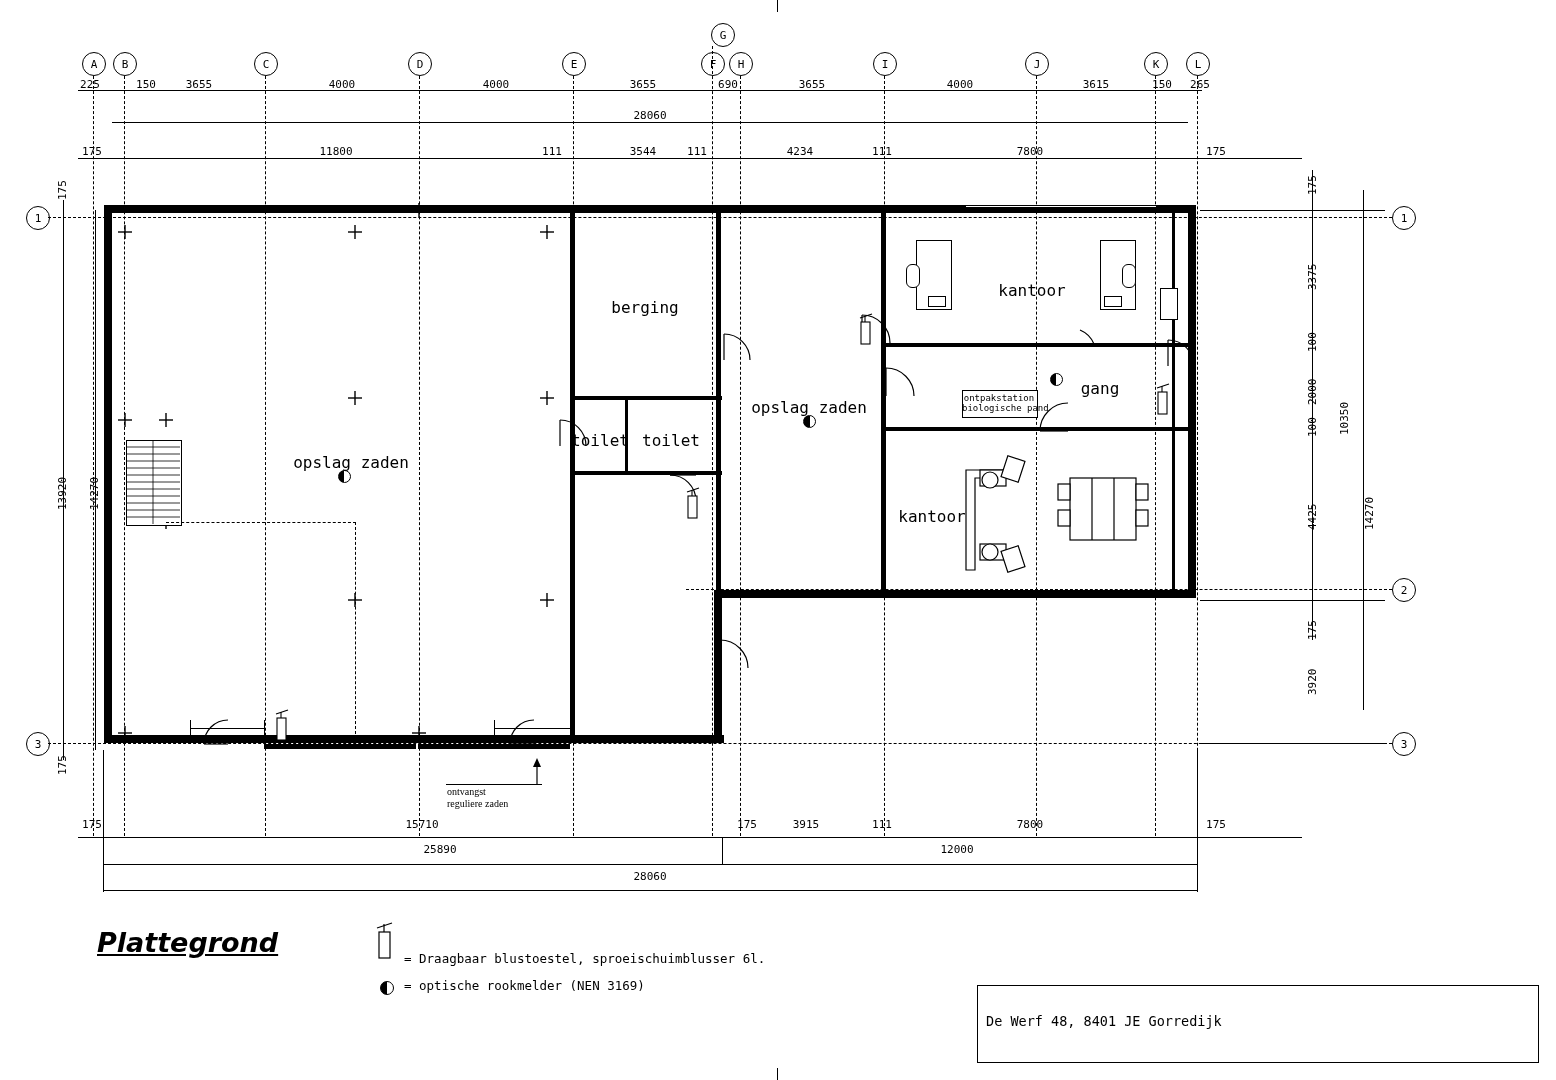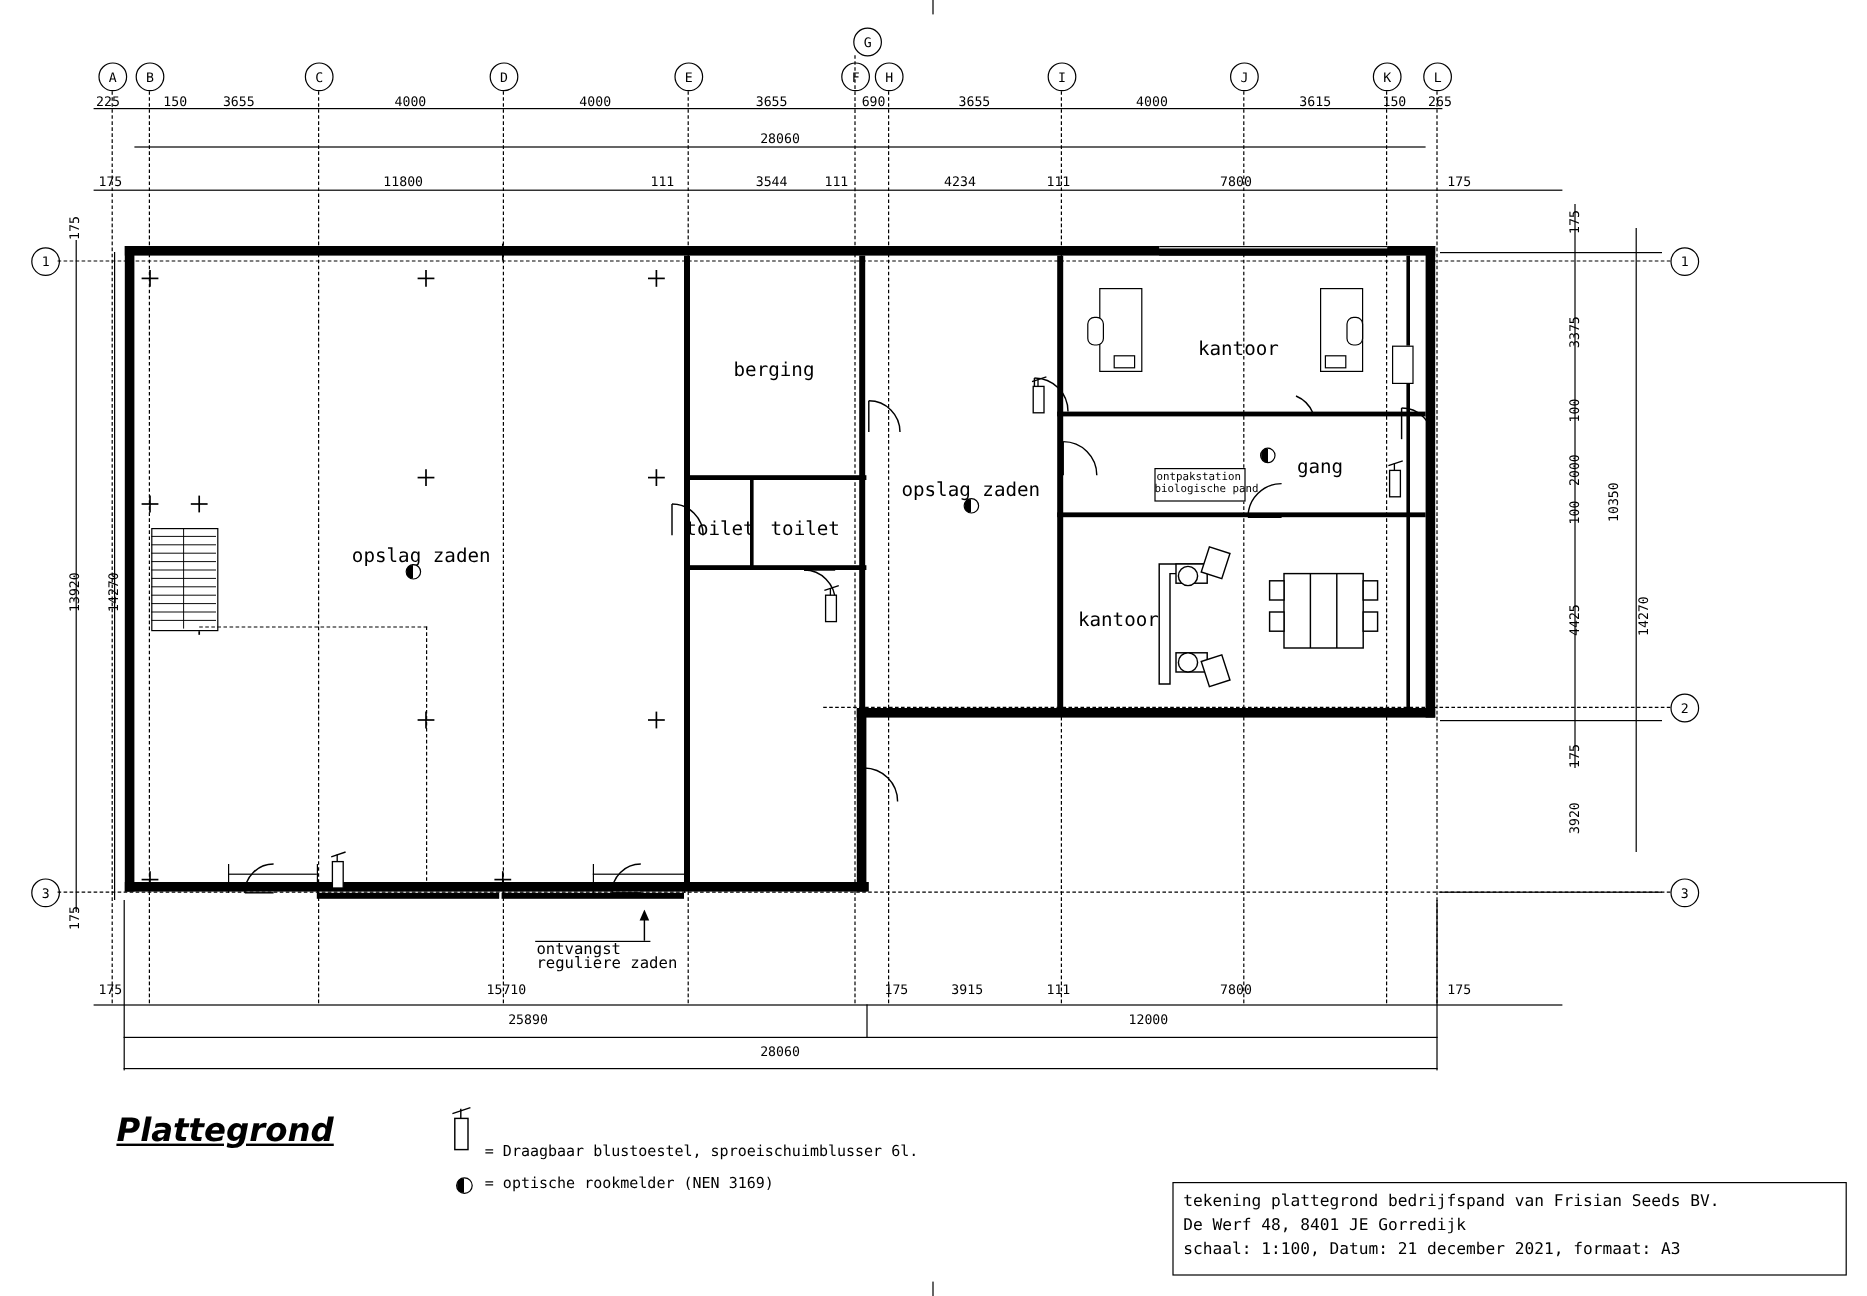--- a/index.html
+++ b/index.html
@@ -15,21 +15,21 @@
   .bub{position:absolute;width:22px;height:22px;border:1px solid #000;border-radius:50%;font-size:11px;display:flex;align-items:center;justify-content:center;background:#fff;}
   .room{position:absolute;font-size:16px;transform:translateX(-50%);text-align:center;}
   .smoke{position:absolute;width:11px;height:11px;border:1.4px solid #000;border-radius:50%;background:linear-gradient(90deg,#000 50%,#fff 50%);}
   .dash{position:absolute;border-top:1px dashed #000;}
   .dashv{position:absolute;border-left:1px dashed #000;}
   .title{position:absolute;font-family:"DejaVu Sans",sans-serif;font-weight:bold;font-style:italic;font-size:27px;text-decoration:underline;}
   .legend{position:absolute;font-size:12.5px;line-height:15.5px;white-space:pre;}
   .tb{position:absolute;border:1.5px solid #000;}
   .tbtxt{position:absolute;font-size:13.5px;line-height:19px;white-space:pre;}
   .furn{position:absolute;border:1.3px solid #000;background:#fff;}
-  .arrowtxt{position:absolute;font-size:13px;line-height:12px;white-space:pre;}
+  .arrowtxt{position:absolute;font-size:10px;line-height:12px;white-space:pre;font-family:Liberation Serif, serif;}
   .ext{position:absolute;font-size:9px;line-height:10px;white-space:pre;text-align:center;}
 </style>
 </head>
 <body>
 
 <div id="sheet">
 
   <div class="ln v" style="left:777px;top:0;height:12px;"></div>
   <div class="ln v" style="left:777px;top:1068px;height:12px;"></div>
 
@@ -326,17 +326,15 @@
     <rect x="5" y="12" width="11" height="26" fill="#fff" stroke="#000" stroke-width="1.2"></rect>
     <line x1="10" y1="4" x2="10" y2="12" stroke="#000" stroke-width="1.2"></line>
     <line x1="3" y1="8" x2="18" y2="3" stroke="#000" stroke-width="1.2"></line>
   </svg>
   <div class="legend" style="left:404px;top:951px;">= Draagbaar blustoestel, sproeischuimblusser 6l.</div>
 
   <div class="smoke" style="left:380px;top:981px;width:12px;height:12px;"></div>
   <div class="legend" style="left:404px;top:978px;">= optische rookmelder (NEN 3169)</div>
 
   <div class="tb" style="left:977px;top:985px;width:560px;height:76px;"></div>
-  <div class="tbtxt" style="left:986px;top:992px;">tekening plattegrond bedrijfspand van Frisian Seeds BV.</div>
   <div class="tbtxt" style="left:986px;top:1012px;">De Werf 48, 8401 JE Gorredijk</div>
-  <div class="tbtxt" style="left:986px;top:1032px;">schaal: 1:100, Datum: 21 december 2021, formaat: A3</div>
 
 </div>
 
 </body></html>

